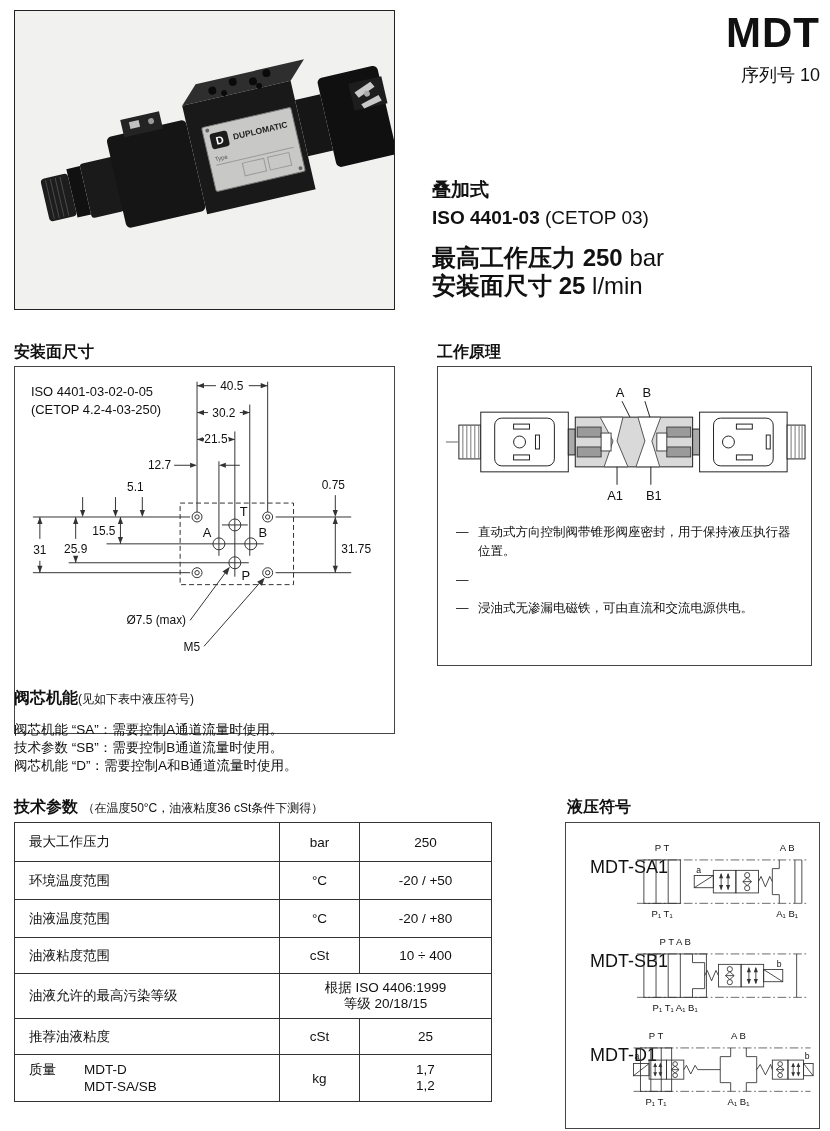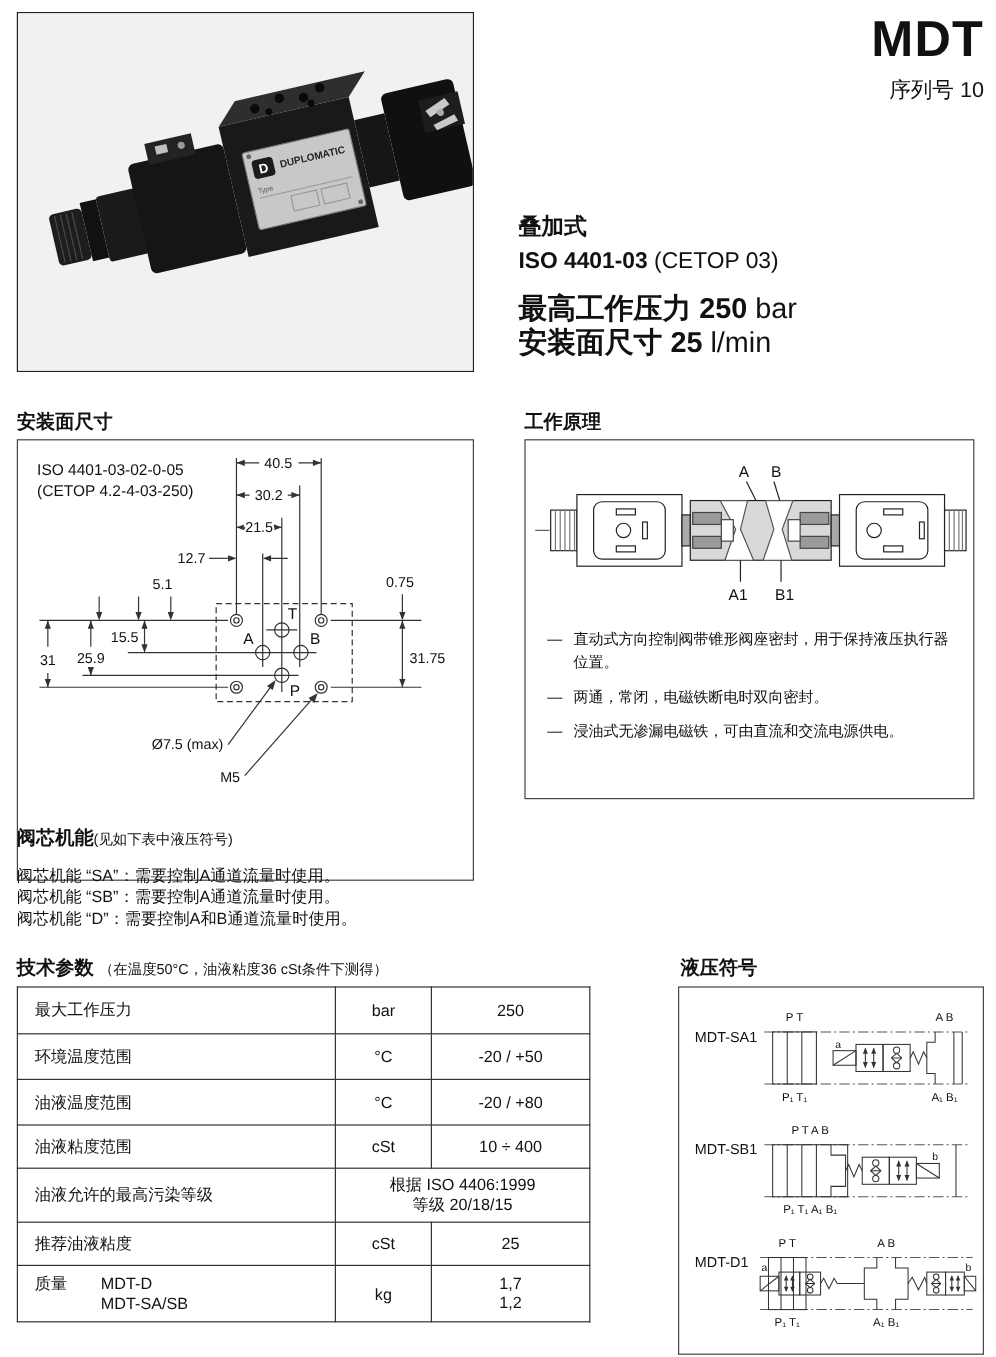--- a/index.html
+++ b/index.html
@@ -43,21 +43,21 @@
   .spec-table td.val { width:132px; text-align:center; }
   .spec-table tr.h39 td { height:39px; } .spec-table tr.h37 td { height:37px; }
   .spec-table tr.h36 td { height:36px; } .spec-table tr.h38 td { height:38px; }
   .spec-table tr.h42 td { height:42px; }
   .two-line div { line-height:16px; }
   .mass-cell { display:flex; }
   .mass-cell .m-lab { margin-right:28px; }
   .mass-cell .m-sub div { line-height:17px; }
   
   #sym-box { left:565px; top:822px; width:255px; height:307px; }
-  .sym-label { position:absolute; left:13px; font-size:12px; }
+  .sym-label { position:absolute; left:24px; font-size:18px; }
   .sym-svg { position:absolute; left:64px; width:184px; height:87px; }
   
   svg text { font-family:"Liberation Sans","DejaVu Sans",sans-serif; }
   .dt { font-size:12px; fill:#111; stroke:#fff; stroke-width:3.5px; paint-order:stroke; text-anchor:middle; }
   .dts { text-anchor:start; } .dte { text-anchor:end; }
   .pl { font-size:13px; fill:#111; text-anchor:middle; }
   .iso { font-size:13px; fill:#111; }
   .sym-t { font-size:11px; fill:#111; text-anchor:middle; }
   .sym-s { font-size:10px; fill:#111; text-anchor:middle; }
 </style>
@@ -285,34 +285,33 @@
         <text class="pl" x="217" y="133">B1</text>
       </g>
     </svg>
     <div class="bullets">
       <div class="bullet">
           <span class="dash">—</span>
           <span>直动式方向控制阀带锥形阀座密封，用于保持液压执行器位置。</span>
         </div>
       <div class="bullet">
           <span class="dash">—</span>
-          <span>两通，常闭，电磁铁断电时双向密封。</span>
         </div>
       <div class="bullet">
           <span class="dash">—</span>
           <span>浸油式无渗漏电磁铁，可由直流和交流电源供电。</span>
         </div>
     </div>
   </div>
 
   <div class="spool-block">
     <div><span class="sec-h" style="position:static;">阀芯机能</span><span class="sec-note">(见如下表中液压符号)</span></div>
     <div class="spool-lines">
       <div>阀芯机能 “SA”：需要控制A通道流量时使用。</div>
-      <div>阀芯机能 “SB”：需要控制A通道流量时使用。</div>
+      <div>技术参数 “SB”：需要控制B通道流量时使用。</div>
       <div>阀芯机能 “D”：需要控制A和B通道流量时使用。</div>
     </div>
   </div>
 
   <div class="sec-h" style="left:14px; top:797px;"><span>技术参数</span> <span class="sec-note">（在温度50°C，油液粘度36 cSt条件下测得）</span></div>
   <table class="spec-table">
     <tbody>
       <tr class="h39">
         <td class="lab">最大工作压力</td>
         <td class="unit">bar</td>

